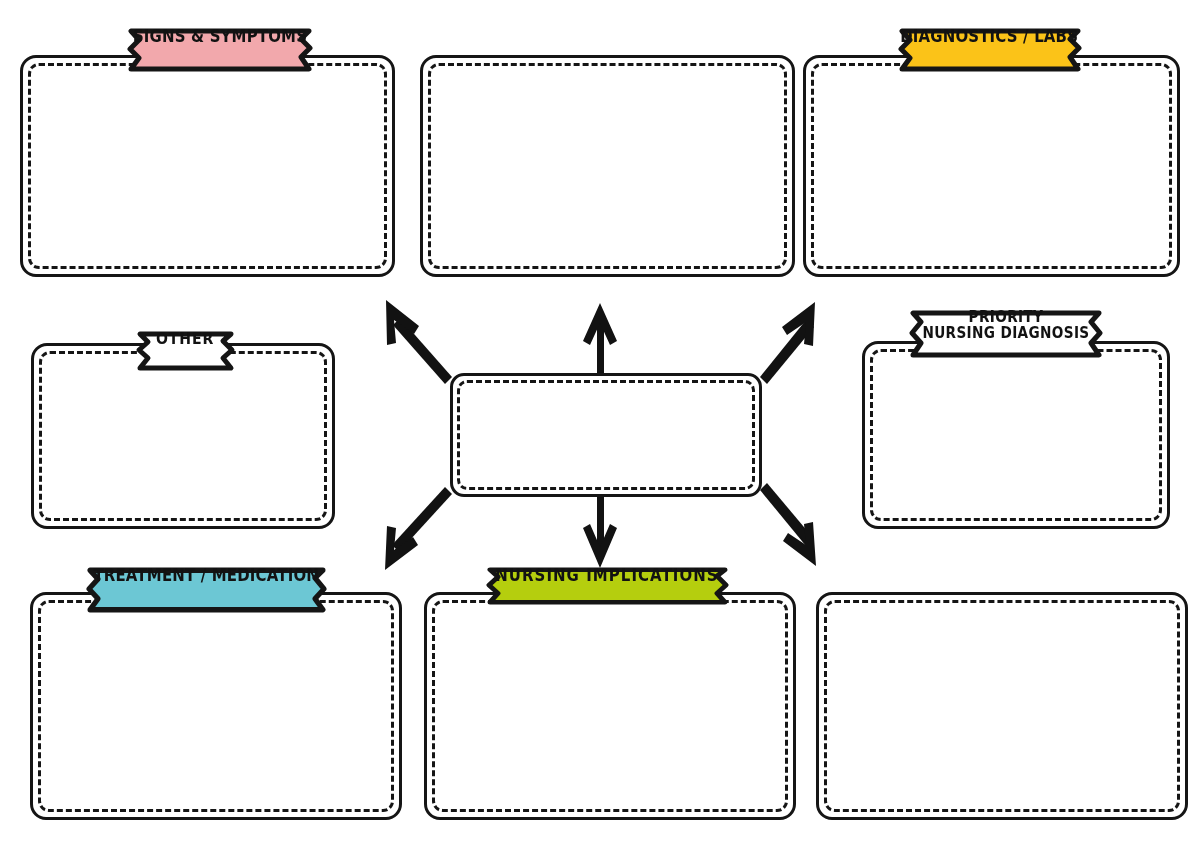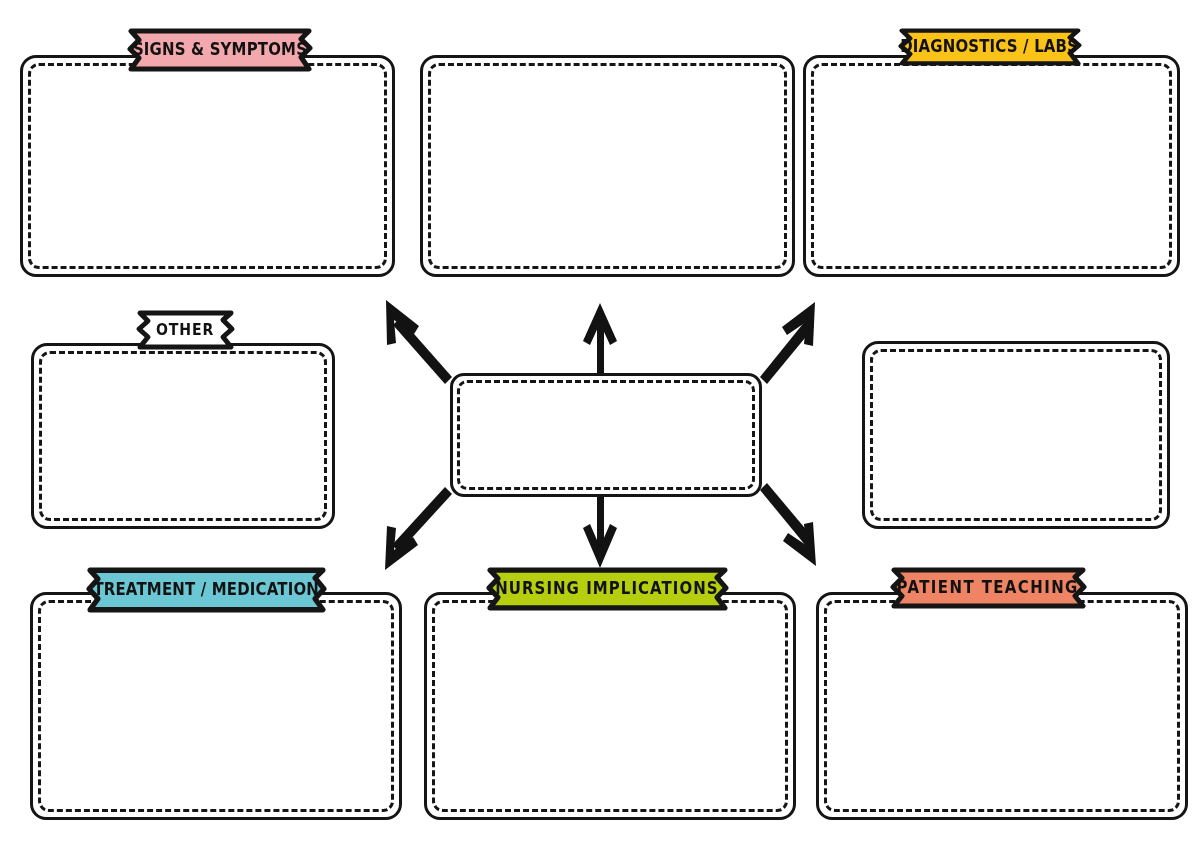--- a/index.html
+++ b/index.html
@@ -57,21 +57,21 @@
     border: 3px dashed #151515;
     border-radius: 10px;
     pointer-events: none;
   }
 
   
   .banner {
     position: absolute;
     z-index: 9;
     display: flex;
-    align-items: center;
+    align-items: flex-start;
     justify-content: center;
     box-sizing: border-box;
   }
   .banner svg {
     position: absolute;
     left: 0; top: 0;
     width: 100%;
     height: 100%;
     display: block;
   }
@@ -159,68 +159,69 @@
     <span class="btext">SIGNS &amp; SYMPTOMS</span>
   </div>
 
   <div class="box" style="left:420px; top:55px; width:375px; height:222px;">
     <div style="position:absolute;left:18px;top:28px;right:18px;bottom:16px;font-size:14px;color:#222;"></div>
   </div>
 
   <div class="box" style="left:803px; top:55px; width:377px; height:222px;">
     <div style="position:absolute;left:18px;top:28px;right:18px;bottom:16px;font-size:14px;color:#222;"></div>
   </div>
-  <div class="banner sz-3" style="left:884px; top:28px; width:211px; height:38px;">
+  <div class="banner sz-3" style="left:884px; top:28px; width:211px; height:44px;">
     <svg viewBox="0 0 211 44" preserveAspectRatio="none">
       <path d="M18,3 L194,3 L186,11 L195,20 L186,29 L194,41 L18,41 L26,30 L17,21 L26,12 Z" fill="#FBC318" stroke="#151515" stroke-width="5" stroke-linejoin="round"></path>
     </svg>
     <span class="btext">DIAGNOSTICS / LABS</span>
   </div>
 
   <div class="box" style="left:31px; top:343px; width:304px; height:186px;">
     <div style="position:absolute;left:18px;top:26px;right:18px;bottom:16px;font-size:14px;color:#222;"></div>
   </div>
-  <div class="banner sz-other" style="left:124px; top:310px; width:123px; height:40px;">
+  <div class="banner sz-other" style="left:124px; top:331px; width:123px; height:40px;">
     <svg viewBox="0 0 123 40" preserveAspectRatio="none">
       <path d="M16,3 L107,3 L99,10 L108,19 L99,27 L107,37 L16,37 L24,27 L15,19 L24,11 Z" fill="#FFFFFF" stroke="#151515" stroke-width="5" stroke-linejoin="round"></path>
     </svg>
     <span class="btext">OTHER</span>
   </div>
 
   <div class="center-box" style="left:450px; top:373px; width:312px; height:124px;">
     <div style="position:absolute;left:20px;top:20px;right:20px;bottom:20px;display:flex;align-items:center;justify-content:center;font-size:17px;font-weight:bold;color:#121212;text-align:center;"></div>
   </div>
 
   <div class="box" style="left:862px; top:341px; width:308px; height:188px;">
     <div style="position:absolute;left:18px;top:32px;right:18px;bottom:16px;font-size:14px;color:#222;"></div>
+  </div>
+  <div class="banner sz-pnd" style="left:895px; top:310px; width:221px; height:48px;">
+    <svg viewBox="0 0 221 48" preserveAspectRatio="none">
+      <path d="M18,3 L204,3 L196,12 L205,23 L196,33 L204,45 L18,45 L26,33 L17,23 L26,12 Z" fill="#FFFFFF" stroke="#151515" stroke-width="5" stroke-linejoin="round"></path>
+    </svg>
+    <span class="btext">PRIORITY
+NURSING DIAGNOSIS</span>
   </div>
 
   <div class="box" style="left:30px; top:592px; width:372px; height:228px;">
     <div style="position:absolute;left:18px;top:26px;right:18px;bottom:16px;font-size:14px;color:#222;"></div>
   </div>
   <div class="banner sz-tm" style="left:72px; top:567px; width:268px; height:46px;">
     <svg viewBox="0 0 268 42" preserveAspectRatio="none">
       <path d="M18,3 L251,3 L243,10 L252,20 L243,29 L251,39 L18,39 L26,29 L17,20 L26,11 Z" fill="#6CC7D4" stroke="#151515" stroke-width="5" stroke-linejoin="round"></path>
     </svg>
     <span class="btext">TREATMENT / MEDICATION</span>
   </div>
 
   <div class="box" style="left:424px; top:592px; width:372px; height:228px;">
     <div style="position:absolute;left:18px;top:26px;right:18px;bottom:16px;font-size:14px;color:#222;"></div>
   </div>
-  <div class="banner sz-ni" style="left:472px; top:567px; width:270px; height:44px;">
+  <div class="banner sz-ni" style="left:472px; top:567px; width:270px; height:38px;">
     <svg viewBox="0 0 270 42" preserveAspectRatio="none">
       <path d="M18,3 L253,3 L245,10 L254,20 L245,29 L253,39 L18,39 L26,29 L17,20 L26,11 Z" fill="#B5CE0E" stroke="#151515" stroke-width="5" stroke-linejoin="round"></path>
     </svg>
     <span class="btext">NURSING  IMPLICATIONS</span>
   </div>
 
   <div class="box" style="left:816px; top:592px; width:372px; height:228px;">
     <div style="position:absolute;left:18px;top:26px;right:18px;bottom:16px;font-size:14px;color:#222;"></div>
   </div>
-  <div class="banner sz-pt" style="left:876px; top:567px; width:224px; height:42px;">
-    <svg viewBox="0 0 224 42" preserveAspectRatio="none">
-      <path d="M18,3 L207,3 L199,10 L208,20 L199,29 L207,39 L18,39 L26,29 L17,20 L26,11 Z" fill="#EE8463" stroke="#151515" stroke-width="5" stroke-linejoin="round"></path>
-    </svg>
-    <span class="btext">PATIENT  TEACHING</span>
-  </div>
 
 </div>
 
 </body></html>

